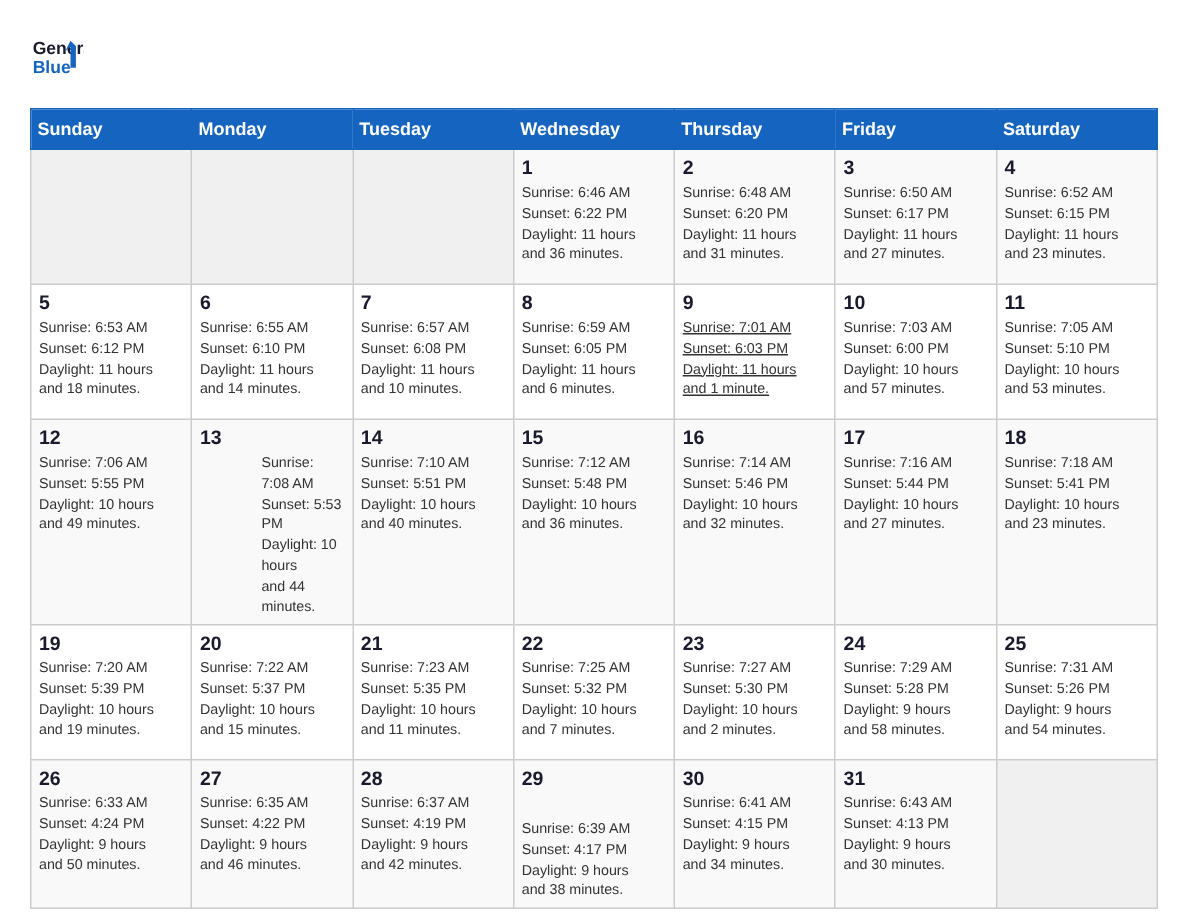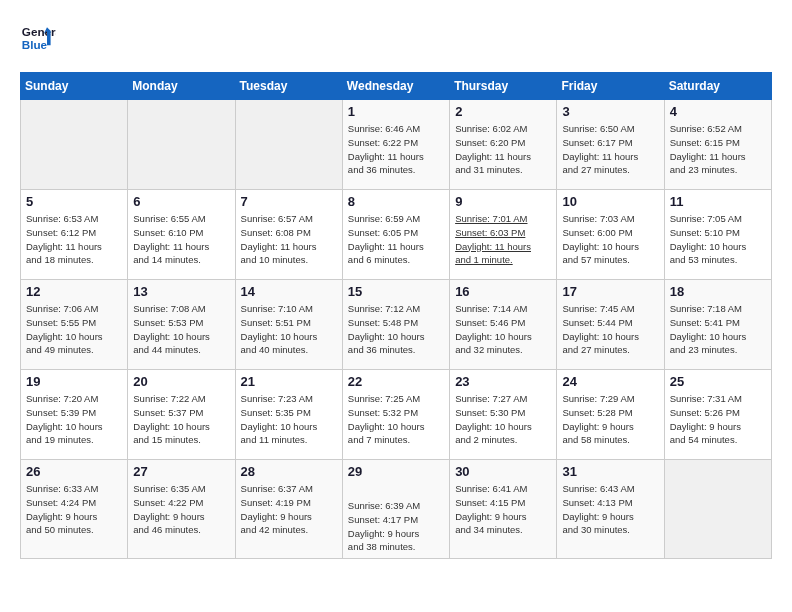--- a/index.html
+++ b/index.html
@@ -115,21 +115,21 @@
         <td class="empty-cell"></td>
         <td>
           <div class="day-number">1</div>
           <div class="day-info" style="white-space: pre-line;">Sunrise: 6:46 AM
 Sunset: 6:22 PM
 Daylight: 11 hours
 and 36 minutes.</div>
         </td>
         <td>
           <div class="day-number">2</div>
-          <div class="day-info" style="white-space: pre-line;">Sunrise: 6:02 AM
+          <div class="day-info" style="white-space: pre-line;">Sunrise: 6:48 AM
 Sunset: 6:20 PM
 Daylight: 11 hours
 and 31 minutes.</div>
         </td>
         <td>
           <div class="day-number">3</div>
           <div class="day-info" style="white-space: pre-line;">Sunrise: 6:50 AM
 Sunset: 6:17 PM
 Daylight: 11 hours
 and 27 minutes.</div>
@@ -196,21 +196,21 @@
       <tr>
         <td>
           <div class="day-number">12</div>
           <div class="day-info" style="white-space: pre-line;">Sunrise: 7:06 AM
 Sunset: 5:55 PM
 Daylight: 10 hours
 and 49 minutes.</div>
         </td>
         <td>
           <div class="day-number">13</div>
-          <div class="day-info" style="white-space: pre-line;">Sunrise: 7:08 AM
+          <div class="day-info" style="white-space: pre-line; margin-left: 41px;">Sunrise: 7:08 AM
 Sunset: 5:53 PM
 Daylight: 10 hours
 and 44 minutes.</div>
         </td>
         <td>
           <div class="day-number">14</div>
           <div class="day-info" style="white-space: pre-line;">Sunrise: 7:10 AM
 Sunset: 5:51 PM
 Daylight: 10 hours
 and 40 minutes.</div>
@@ -224,21 +224,21 @@
         </td>
         <td>
           <div class="day-number">16</div>
           <div class="day-info" style="white-space: pre-line;">Sunrise: 7:14 AM
 Sunset: 5:46 PM
 Daylight: 10 hours
 and 32 minutes.</div>
         </td>
         <td>
           <div class="day-number">17</div>
-          <div class="day-info" style="white-space: pre-line;">Sunrise: 7:45 AM
+          <div class="day-info" style="white-space: pre-line;">Sunrise: 7:16 AM
 Sunset: 5:44 PM
 Daylight: 10 hours
 and 27 minutes.</div>
         </td>
         <td>
           <div class="day-number">18</div>
           <div class="day-info" style="white-space: pre-line;">Sunrise: 7:18 AM
 Sunset: 5:41 PM
 Daylight: 10 hours
 and 23 minutes.</div>

